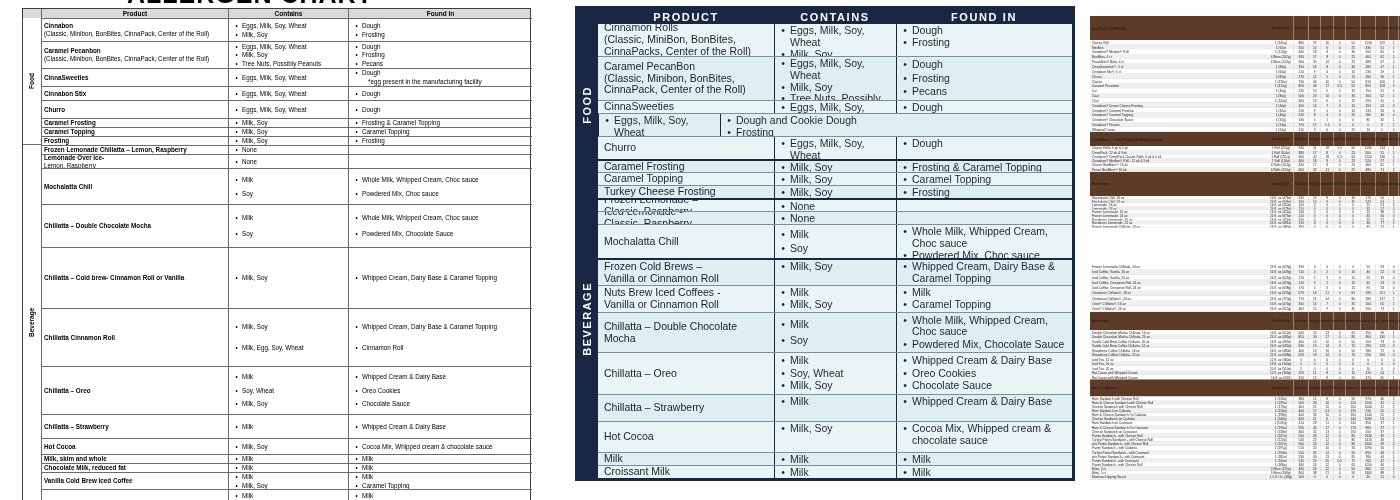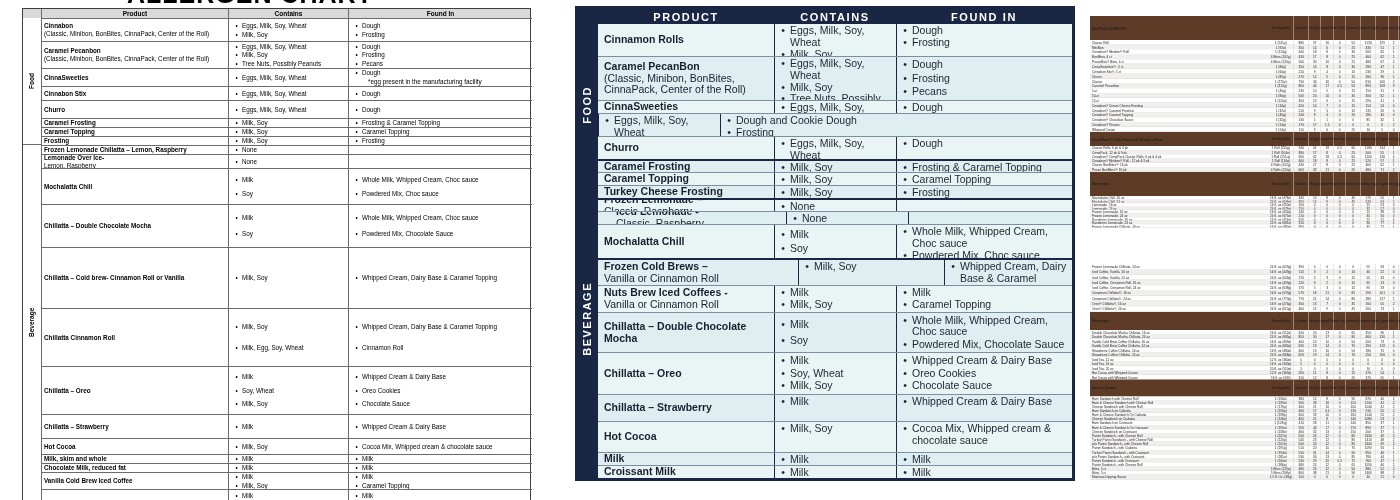--- a/index.html
+++ b/index.html
@@ -56,21 +56,21 @@
   .mc-prod{width:176px;flex:none;padding:1px 3px 1px 6px;display:flex;flex-direction:column;
            justify-content:center;font-size:10.5px;line-height:1.12;color:#16202e;}
   .mc-con{width:122px;flex:none;border-left:1px solid #1a2744;}
   .mc-found{flex:1;border-left:1px solid #1a2744;}
   .mlist{height:100%;display:flex;flex-direction:column;justify-content:flex-start;
          padding:1px 1px;font-size:10.5px;line-height:1.12;color:#1c2530;box-sizing:border-box;}
   .mlist.tall{justify-content:space-evenly;}
   .mb{display:flex;}
   .mbb{width:14px;text-align:center;flex:none;}
   .mbt{flex:1;padding-right:2px;}
-  .mpn{font-weight:700;}
+  .mpn{font-weight:400;}
   .mps{font-weight:400;}
 
   
   .rpanel{position:absolute;left:1090px;top:16px;width:310px;height:470px;overflow:hidden;}
   .rtable{width:666px;transform:scale(0.5);transform-origin:0 0;}
   .rhead{display:flex;background:#5d3b26;color:#fff;font-weight:700;box-sizing:border-box;}
   .rhead .rc0{display:flex;align-items:center;font-size:7px;padding-left:4px;}
   .rhead .rcn{display:flex;align-items:center;justify-content:center;text-align:center;
               font-size:6px;line-height:1.1;padding:0 1px;}
   .rrow{display:flex;border-bottom:1px solid #dcdcdc;background:#fff;box-sizing:border-box;}
@@ -503,20 +503,21 @@
     </div>
     <div class="mbody">
       <div class="msidebar">
         <div class="mside-label mside-food">FOOD</div>
         <div class="mside-label mside-bev">BEVERAGE</div>
       </div>
       <div class="mrows" id="mrows">
           <div class="mrow" style="height: 32px;">
             <div class="mc mc-prod">
               <span class="mpn">Cinnamon Rolls</span>
+              <span class="mps"> (Classic, MiniBon, BonBites, CinnaPacks, Center of the Roll)</span>
             </div>
             <div class="mc mc-con">
               <div class="mlist">
                 <div class="mb">
                   <span class="mbb">•</span>
                   <span class="mbt">Eggs, Milk, Soy, Wheat</span>
                 </div>
                 <div class="mb">
                   <span class="mbb">•</span>
                   <span class="mbt">Milk, Soy</span>
@@ -711,21 +712,21 @@
                 <div class="mb">
                   <span class="mbb">•</span>
                   <span class="mbt">None</span>
                 </div>
               </div>
             </div>
             <div class="mc mc-found">
               <div class="mlist"></div>
             </div>
           </div>
-          <div class="mrow odd" style="height: 13px; padding-left: 12px;">
+          <div class="mrow odd" style="height: 13px;">
             <div class="mc mc-prod">
               <span class="mpn">Iced Lemonade -</span>
               <span class="mps"> Classic, Raspberry</span>
             </div>
             <div class="mc mc-con">
               <div class="mlist">
                 <div class="mb">
                   <span class="mbb">•</span>
                   <span class="mbt">None</span>
                 </div>
@@ -757,21 +758,21 @@
                   <span class="mbb">•</span>
                   <span class="mbt">Whole Milk, Whipped Cream, Choc sauce</span>
                 </div>
                 <div class="mb">
                   <span class="mbb">•</span>
                   <span class="mbt">Powdered Mix, Choc sauce</span>
                 </div>
               </div>
             </div>
           </div>
-          <div class="mrow odd thick" style="height: 27px; gap: 24px;">
+          <div class="mrow odd thick" style="height: 27px;">
             <div class="mc mc-prod">
               <span class="mpn">Frozen Cold Brews –</span>
               <span class="mps"> Vanilla or Cinnamon Roll</span>
             </div>
             <div class="mc mc-con">
               <div class="mlist">
                 <div class="mb">
                   <span class="mbb">•</span>
                   <span class="mbt">Milk, Soy</span>
                 </div>

